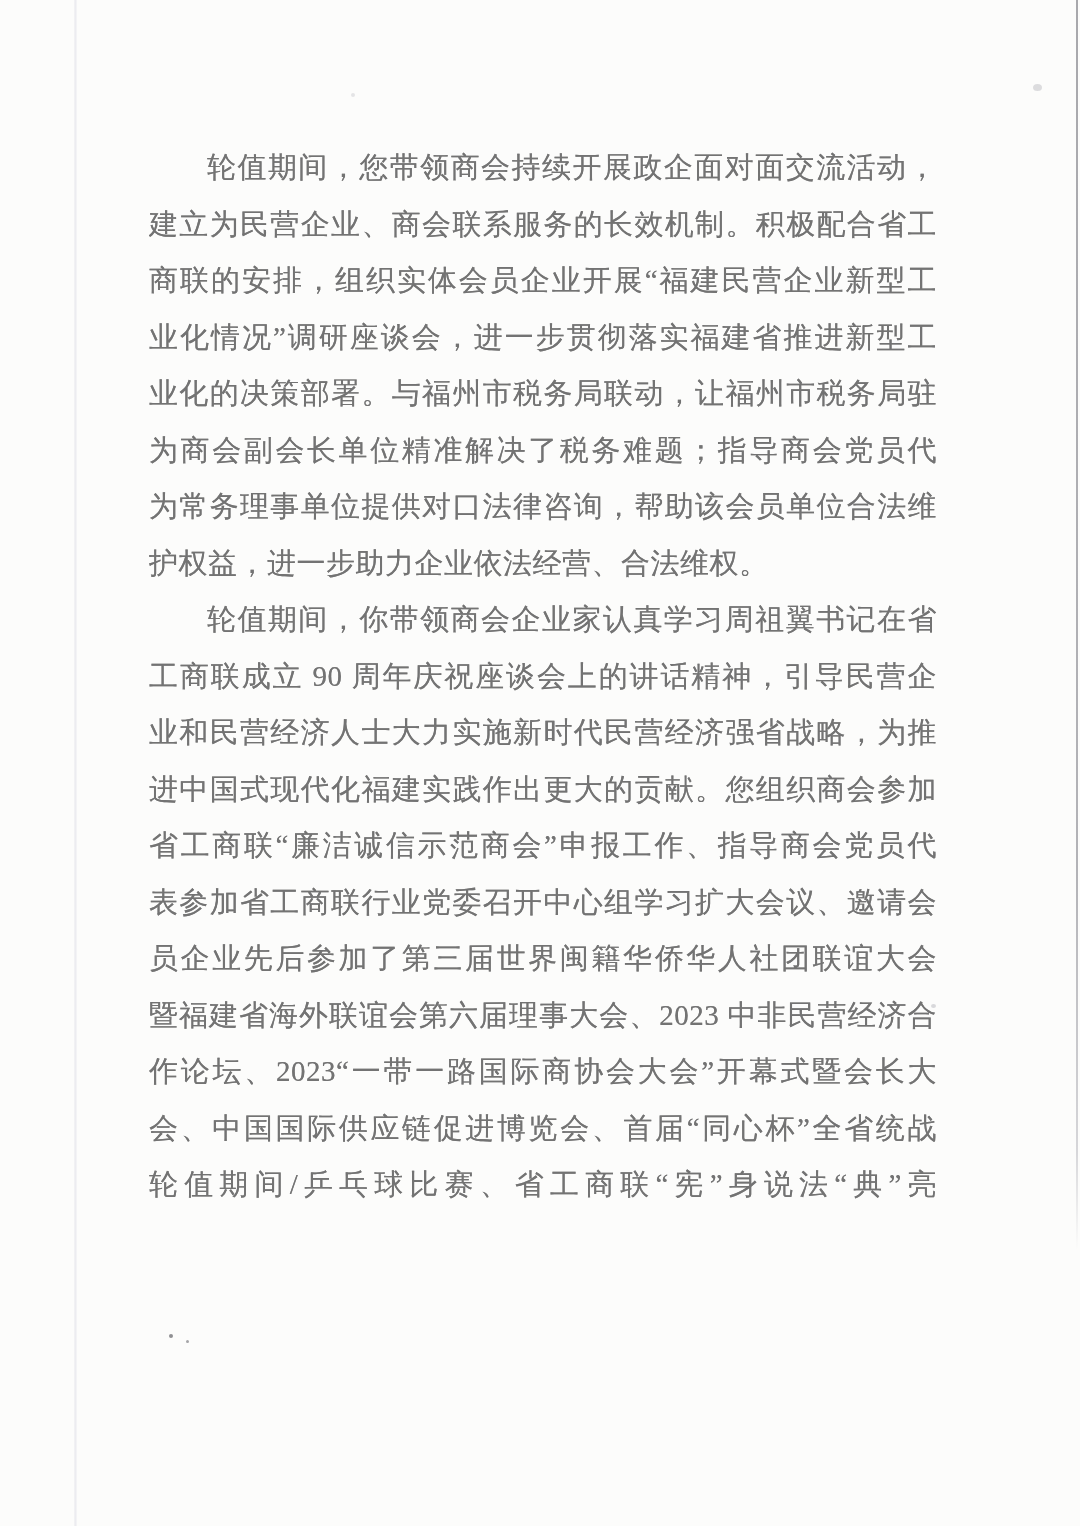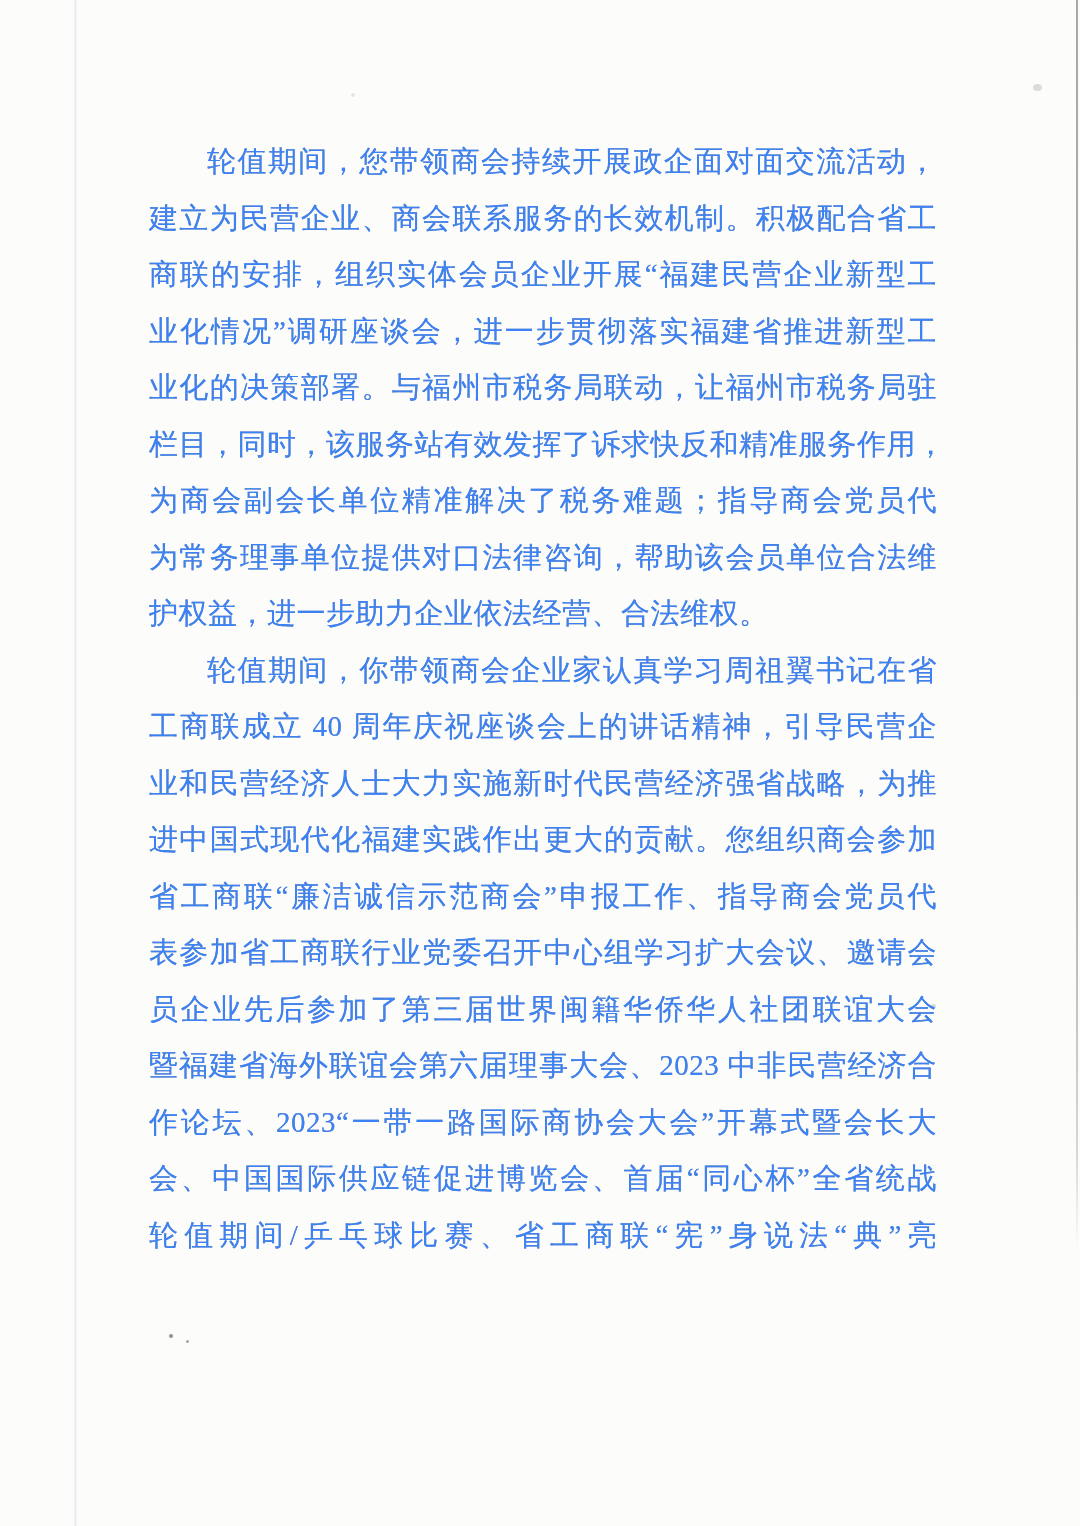--- a/index.html
+++ b/index.html
@@ -29,23 +29,23 @@
     left: 1076px;
     top: 0;
     width: 2px;
     height: 1250px;
     background: linear-gradient(to bottom, #a8a8ac 0%, #b3b3b7 70%, #d6d6d9 92%, rgba(214,214,217,0) 100%);
   }
   
   .text-block {
     position: absolute;
     left: 149px;
-    top: 133px;
+    top: 139px;
     width: 788px;
-    color: #3b82f6;
+    color: #737373;
     font-size: 29px;
     letter-spacing: 0.5px;
     text-shadow: 0 0 0.6px rgba(62,62,64,0.55);
   }
   .para { margin: 0; }
   .line {
     height: 56.5px;
     line-height: 56.5px;
     text-align: justify;
     text-align-last: justify;
@@ -81,29 +81,28 @@
 <div class="speck speck-e"></div>
 
 <div class="text-block">
 
   <div class="para">
     <div class="line indent">轮值期间，您带领商会持续开展政企面对面交流活动，</div>
     <div class="line">建立为民营企业、商会联系服务的长效机制。积极配合省工</div>
     <div class="line">商联的安排，组织实体会员企业开展“福建民营企业新型工</div>
     <div class="line">业化情况”调研座谈会，进一步贯彻落实福建省推进新型工</div>
     <div class="line">业化的决策部署。与福州市税务局联动，让福州市税务局驻</div>
-    <div class="line">栏目，同时，该服务站有效发挥了诉求快反和精准服务作用，</div>
     <div class="line">为商会副会长单位精准解决了税务难题；指导商会党员代</div>
     <div class="line">为常务理事单位提供对口法律咨询，帮助该会员单位合法维</div>
     <div class="line plain-end">护权益，进一步助力企业依法经营、合法维权。</div>
   </div>
 
   <div class="para">
     <div class="line indent">轮值期间，你带领商会企业家认真学习周祖翼书记在省</div>
-    <div class="line">工商联成立 40 周年庆祝座谈会上的讲话精神，引导民营企</div>
+    <div class="line">工商联成立 90 周年庆祝座谈会上的讲话精神，引导民营企</div>
     <div class="line">业和民营经济人士大力实施新时代民营经济强省战略，为推</div>
     <div class="line">进中国式现代化福建实践作出更大的贡献。您组织商会参加</div>
     <div class="line">省工商联“廉洁诚信示范商会”申报工作、指导商会党员代</div>
     <div class="line">表参加省工商联行业党委召开中心组学习扩大会议、邀请会</div>
     <div class="line">员企业先后参加了第三届世界闽籍华侨华人社团联谊大会</div>
     <div class="line">暨福建省海外联谊会第六届理事大会、2023 中非民营经济合</div>
     <div class="line">作论坛、2023“一带一路国际商协会大会”开幕式暨会长大</div>
     <div class="line">会、中国国际供应链促进博览会、首届“同心杯”全省统战</div>
     <div class="line">轮值期间/乒乓球比赛、省工商联“宪”身说法“典”亮</div>
   </div>

